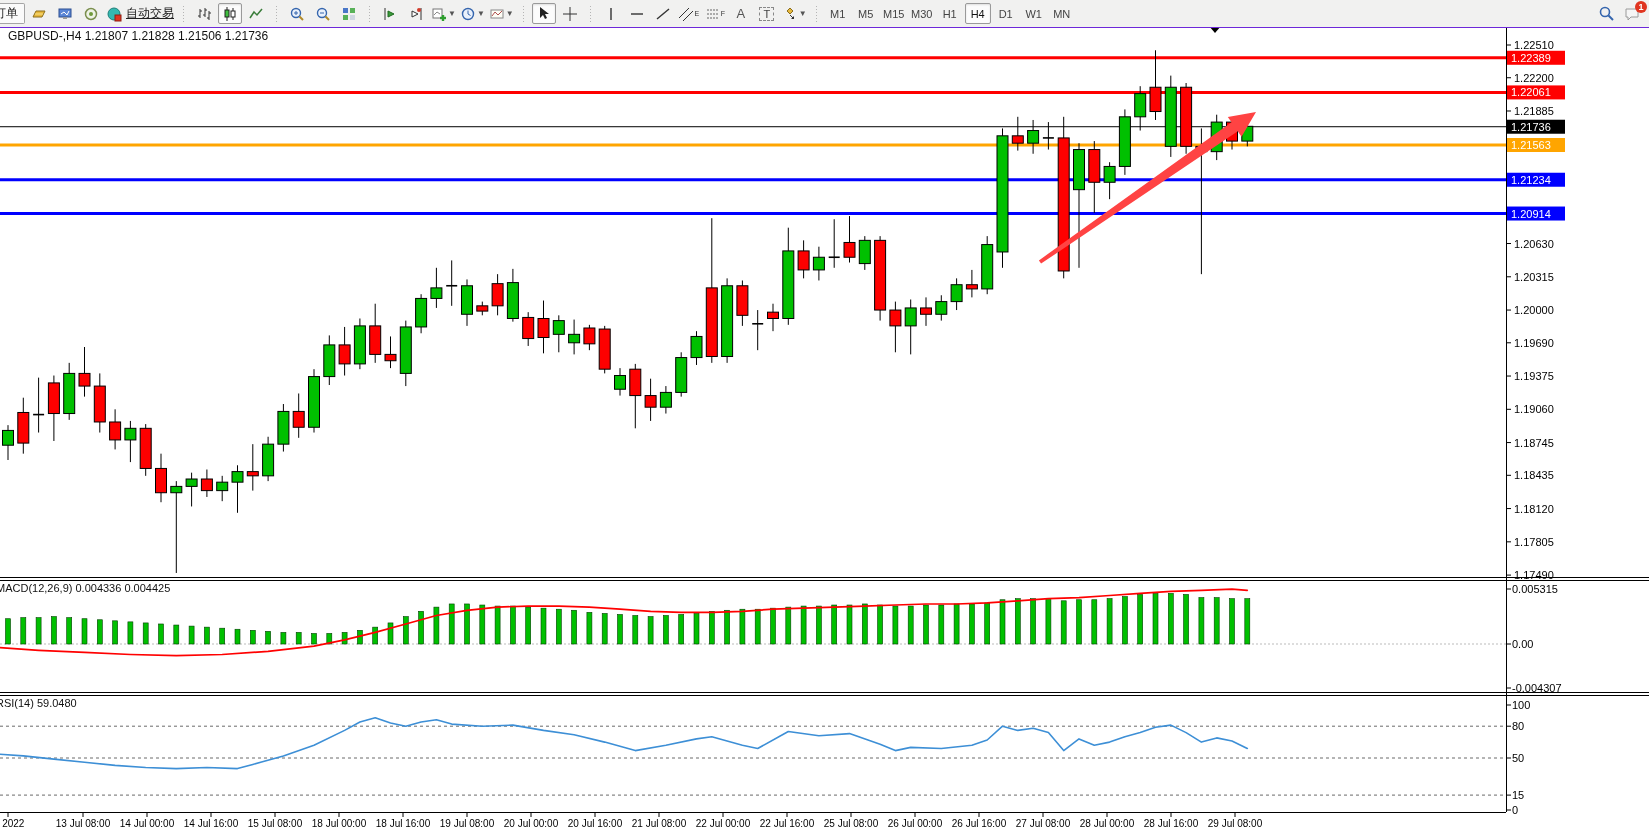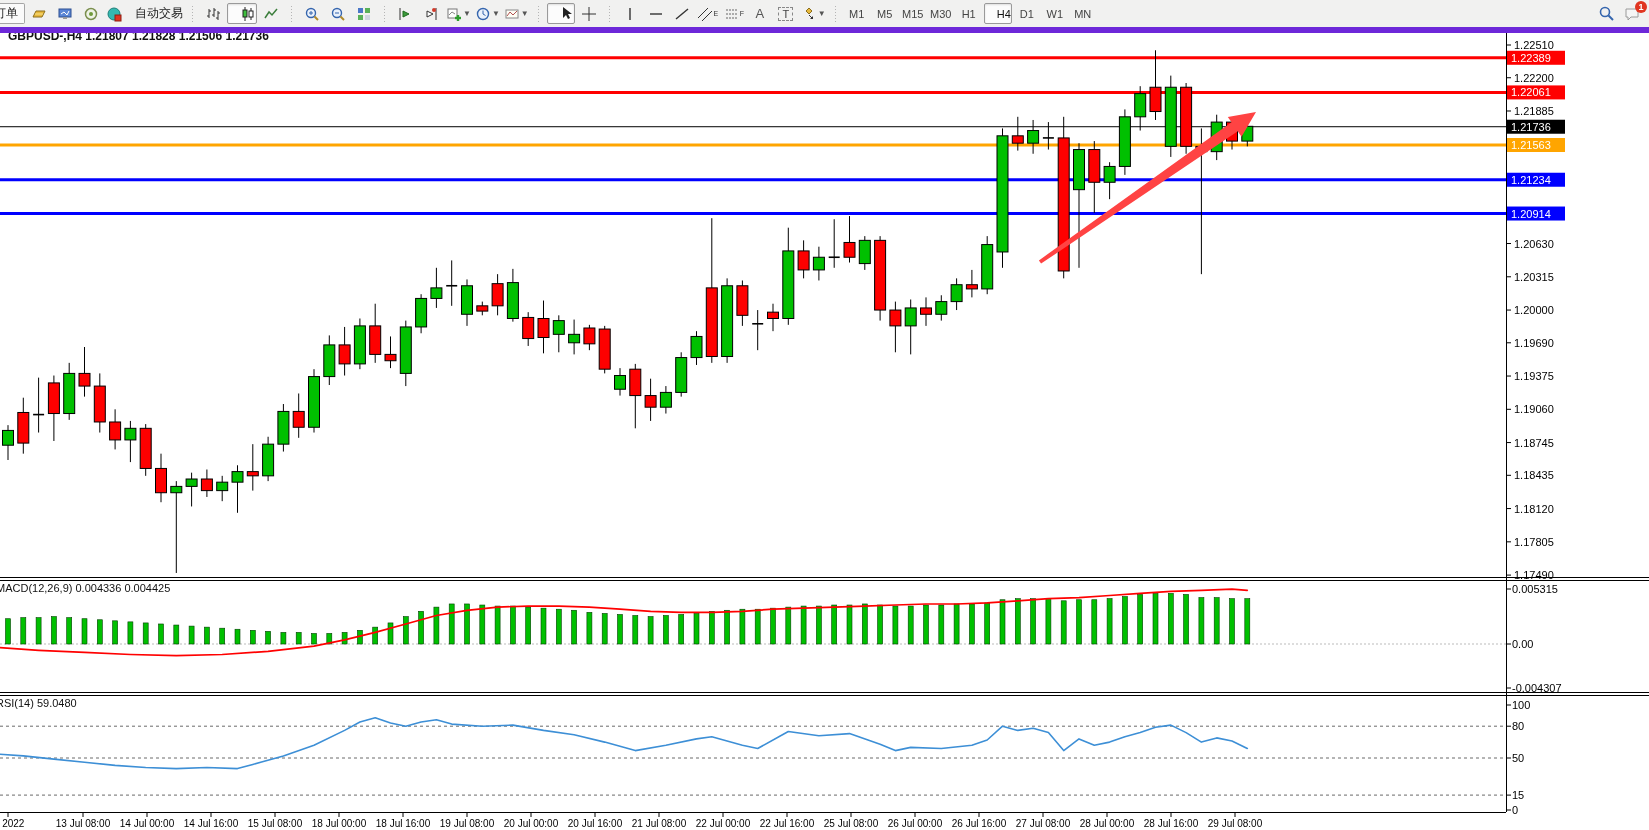--- a/index.html
+++ b/index.html
@@ -1,39 +1,39 @@
 <!DOCTYPE html>
 <html><head>
 <meta charset="utf-8">
 <style>
   html,body{margin:0;padding:0;background:#fff;}
   #app{position:relative;width:1649px;height:830px;background:#fff;overflow:hidden;
        font-family:"Liberation Sans",sans-serif;-webkit-font-smoothing:antialiased;}
   
   .toolbar{position:absolute;top:0;left:0;width:1649px;height:27px;background:#f1f1f0;
-           border-bottom:6px solid #6d28d9;display:flex;align-items:center;z-index:5;}
+           border-bottom:1px solid #6d28d9;display:flex;align-items:center;z-index:5;}
   .tbtn{height:21px;min-width:24px;display:flex;align-items:center;justify-content:center;
         border:1px solid transparent;border-radius:2px;margin:0 1px;box-sizing:border-box;
         font-size:11px;color:#222;cursor:default;}
-  .tbtn.pressed{background:#fcfcfc;border-color:#9a9a9a;box-shadow:inset 0 1px 2px rgba(0,0,0,.12);padding-left:12px;}
+  .tbtn.pressed{background:#fcfcfc;border-color:#9a9a9a;box-shadow:inset 0 1px 2px rgba(0,0,0,.12);}
   .handle{width:9px;height:18px;margin:0 3px;
           background:repeating-linear-gradient(to bottom,#b5b5b5 0 1px,transparent 1px 3px);
           background-size:1px 16px;background-repeat:no-repeat;background-position:center;}
   .order-btn{margin-left:-9px;border:1px solid #a5a5a5;border-left:none;border-radius:0 2px 2px 0;
              background:#fafafa;padding:0 6px 0 3px;font-size:12px;}
   .tf{font-size:11px;font-weight:normal;color:#444;min-width:26px;}
   .tf.pressed{color:#111;}
   .caret{font-size:8px;color:#555;margin-left:1px;}
-  .auto-label{font-size:12px;margin-left:12px;}
+  .auto-label{font-size:12px;margin-left:3px;text-decoration:underline;}
   .right-group{margin-left:auto;display:flex;align-items:center;margin-right:4px;}
   .chat-wrap{position:relative;}
   .badge{position:absolute;top:-3px;right:-4px;background:#e03520;color:#fff;border-radius:50%;
          width:12px;height:12px;font-size:9px;line-height:12px;text-align:center;font-weight:bold;}
   
-  .chart-title{position:absolute;top:29px;left:8px;font-size:12px;font-weight:bold;color:#111;z-index:3;}
+  .chart-title{position:absolute;top:29px;left:8px;font-size:12px;font-weight:normal;color:#111;z-index:3;}
   .ind-label{position:absolute;left:-4px;font-size:11px;color:#111;z-index:3;}
   #macd-label{top:582px;}
   #rsi-label{top:697px;}
   svg#chart-svg{position:absolute;top:0;left:0;z-index:1;}
   svg text{font-family:"Liberation Sans",sans-serif;}
 </style>
 </head>
 <body>
 
 <div id="app">

